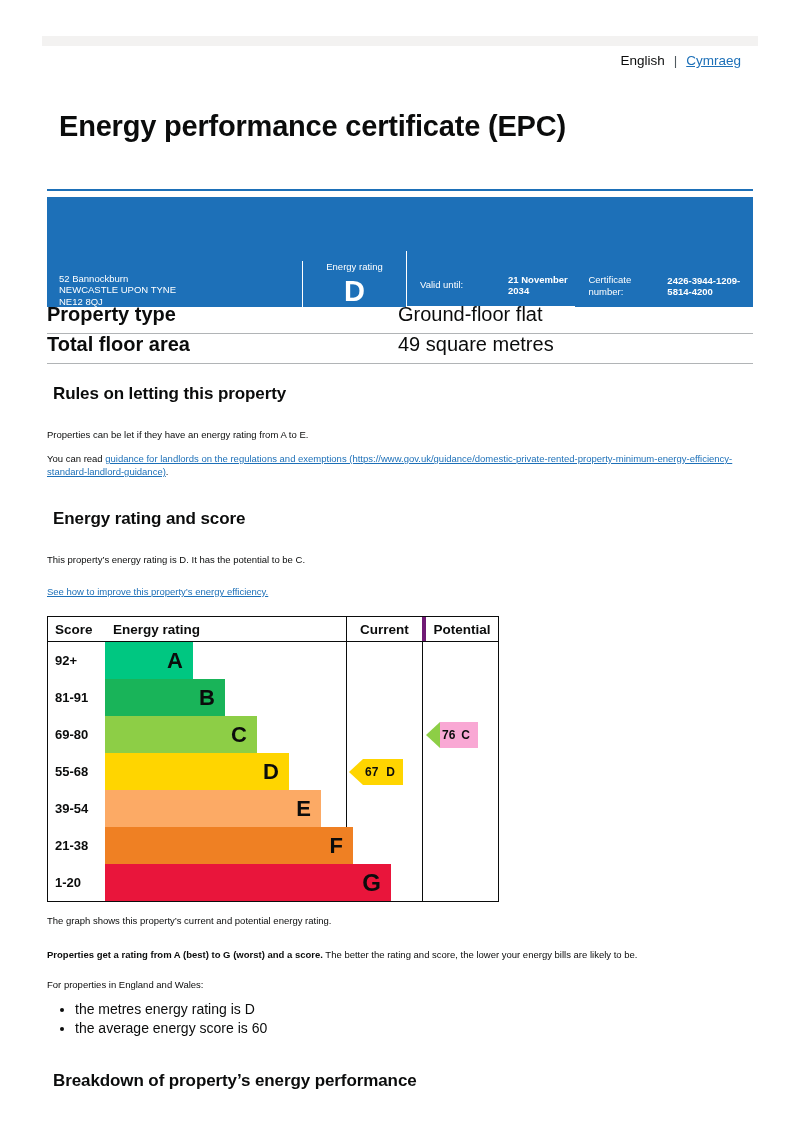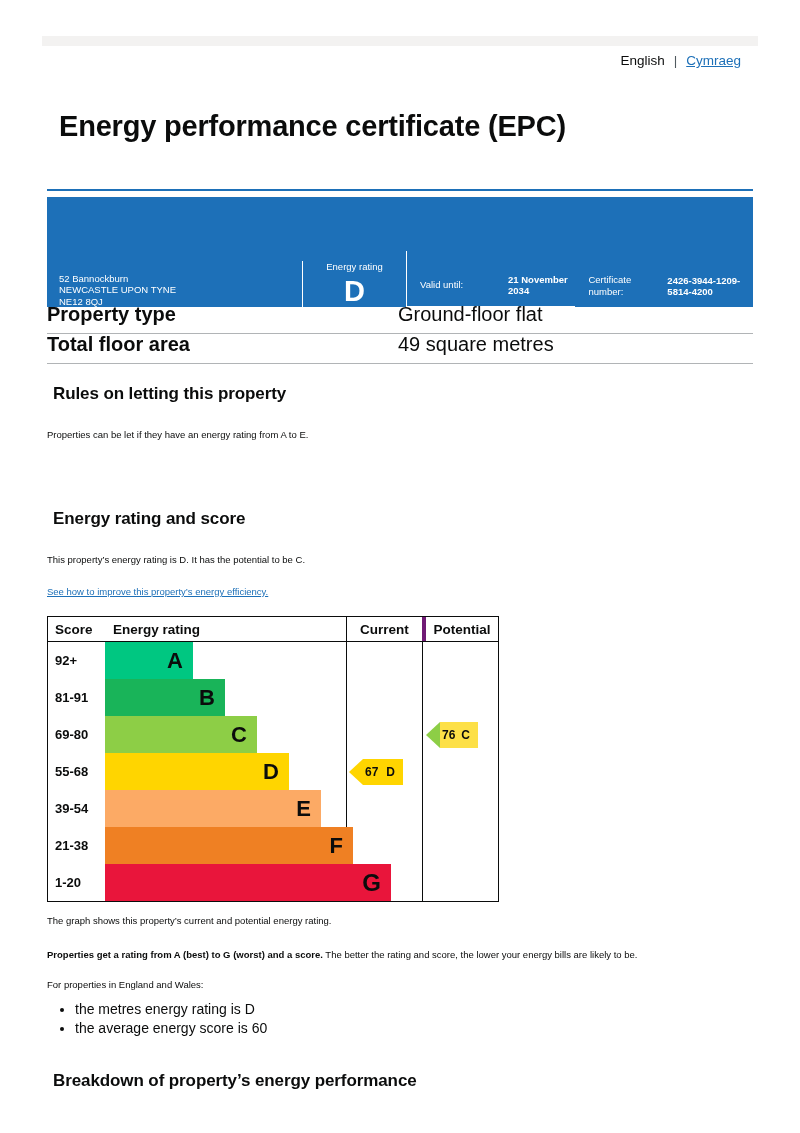--- a/index.html
+++ b/index.html
@@ -311,20 +311,23 @@
     <span class="k">Property type</span>
     <span class="v">Ground-floor flat</span>
   </div>
   <div class="detail" id="d2">
     <span class="k">Total floor area</span>
     <span class="v">49 square metres</span>
   </div>
 
   <h2 id="h-letting">Rules on letting this property</h2>
   <div class="p" id="p-let1">Properties can be let if they have an energy rating from A to E.</div>
+  <div class="p" id="p-let2">
+    <span>You can read </span><a href="#">guidance for landlords on the regulations and exemptions (https://www.gov.uk/guidance/domestic-private-rented-property-minimum-energy-efficiency-standard-landlord-guidance)</a><span>.</span>
+  </div>
 
   <h2 id="h-rating">Energy rating and score</h2>
   <div class="p" id="p-score1">This property’s energy rating is D. It has the potential to be C.</div>
   <div class="p" id="p-improve">
     <a href="#" class="lnk">See how to improve this property’s energy efficiency.</a>
   </div>
 
   <div class="chart">
     <div class="head">
       <div class="c-score">Score</div>
@@ -382,21 +385,21 @@
       <div class="arrow" style="left:301px; top:117px;">
         <div class="tip-left" style="border-right:14px solid #ffd500;"></div>
         <div class="body" style="background:#ffd500;gap:8px;">
           <span>67</span>
           <span>D</span>
         </div>
       </div>
 
       <div class="arrow" style="left:378px; top:80px;">
         <div class="tip-left" style="border-right:14px solid #8dce46;"></div>
-        <div class="body" style="background:#fde047;">
+        <div class="body" style="background:#f9a8d4;">
           <span>76</span>
           <span>C</span>
         </div>
       </div>
     </div>
   </div>
 
   <div class="p" id="p-graphnote">The graph shows this property’s current and potential energy rating.</div>
   <div class="p" id="p-bold">
     <strong>Properties get a rating from A (best) to G (worst) and a score.</strong><span> The better the rating and score, the lower your energy bills are likely to be.</span>

